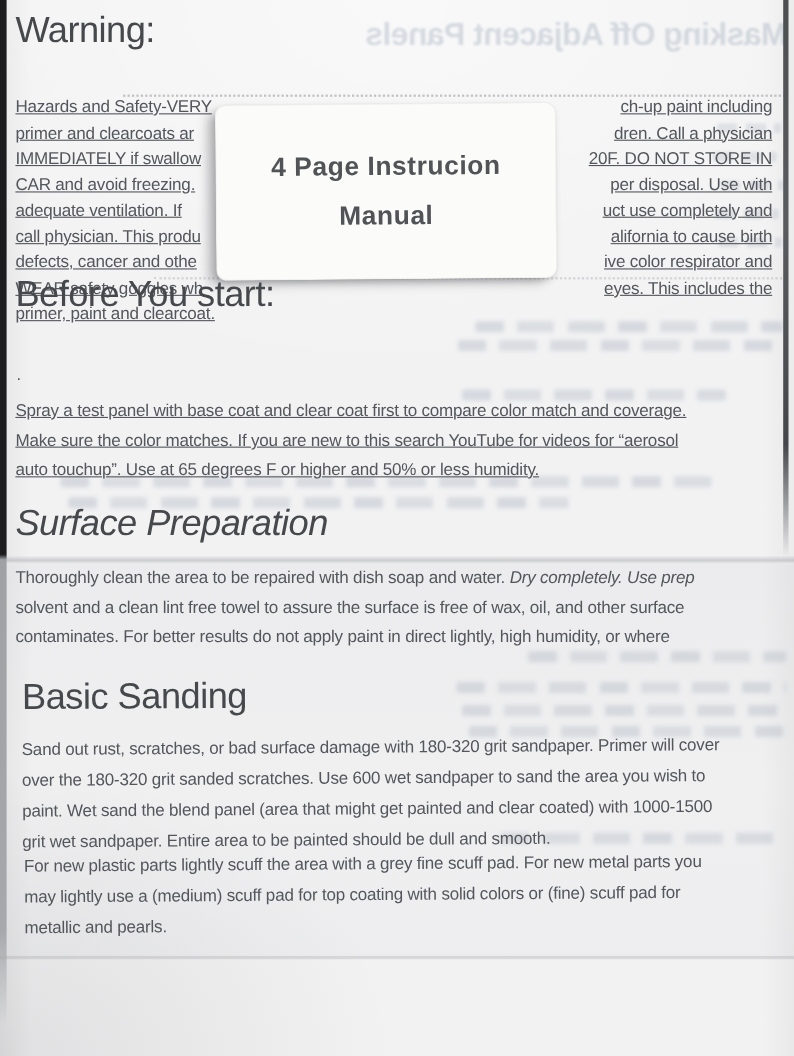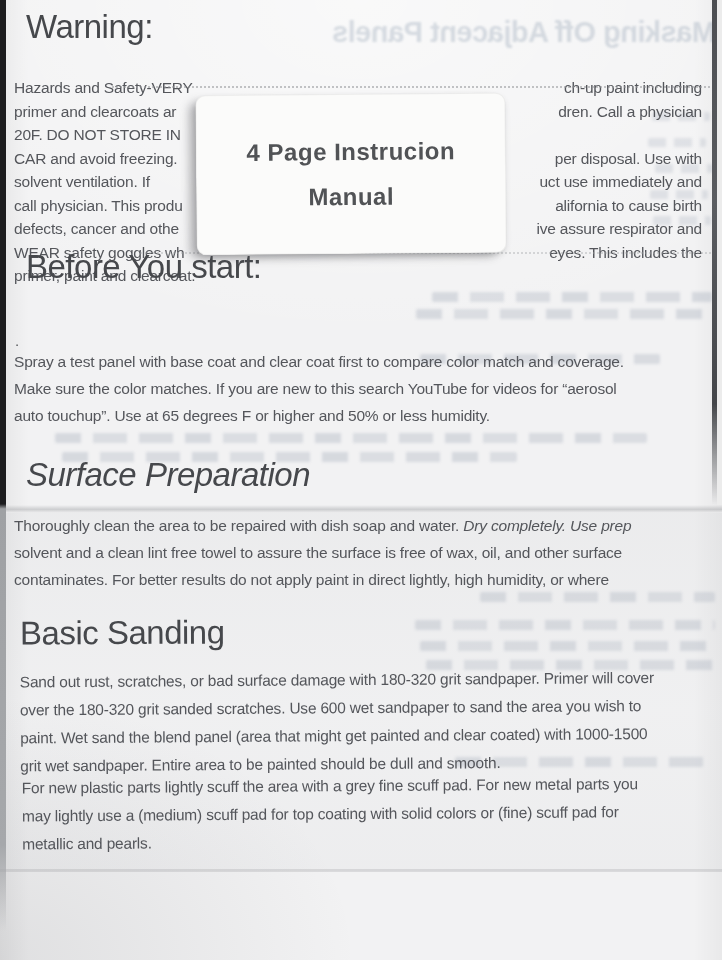--- a/index.html
+++ b/index.html
@@ -32,24 +32,24 @@
     font-size:29px;font-weight:700;letter-spacing:-.5px;
     color:rgba(148,160,180,.34);filter:blur(1px);white-space:nowrap;
   }
   .ghost-line{position:absolute;height:10px;border-radius:2px;opacity:.5;filter:blur(1.7px);
     background:repeating-linear-gradient(90deg,
       rgba(148,158,175,.60) 0 26px, rgba(148,158,175,0) 26px 38px,
       rgba(148,158,175,.50) 38px 72px, rgba(148,158,175,0) 72px 84px,
       rgba(148,158,175,.55) 84px 118px, rgba(148,158,175,0) 118px 130px);}
 
   
-  .h{position:absolute;left:26px;font-size:33px;font-weight:400;letter-spacing:-.5px;color:#46484c;white-space:nowrap;}
+  .h{position:absolute;left:14px;font-size:33px;font-weight:400;letter-spacing:-.5px;color:#46484c;white-space:nowrap;}
   .body-line{white-space:nowrap;font-size:15.5px;letter-spacing:-.2px;}
   .para{position:absolute;left:14px;}
-  .w-para{position:absolute;left:14px;top:76px;width:688px;}
+  .w-para{position:absolute;left:14px;top:86px;width:688px;text-decoration:underline;}
   .w-row{display:flex;justify-content:space-between;height:23.5px;line-height:23.5px;font-size:15.5px;letter-spacing:-.2px;white-space:nowrap;}
   .lines-27 .body-line{line-height:27px;}
   .lines-28 .body-line{line-height:28px;}
   .stray{position:absolute;left:15px;top:332px;font-size:15px;color:#54565b;}
   .it{font-style:italic;margin-top:28px;}
 
   
   .perf{position:absolute;border-top:2px dotted rgba(148,150,153,.55);height:0;}
   .perf-top{left:112px;top:86px;width:602px;}
   .perf-bottom{left:140px;top:252px;width:575px;border-top:2px dotted rgba(160,162,165,.38);}
@@ -99,58 +99,59 @@
   <div class="w-para">
     <div class="w-row">
         <span>Hazards and Safety-VERY</span>
         <span>ch-up paint including</span>
       </div>
     <div class="w-row">
         <span>primer and clearcoats ar</span>
         <span>dren. Call a physician</span>
       </div>
     <div class="w-row">
+        <span>IMMEDIATELY if swallow</span>
         <span>20F. DO NOT STORE IN</span>
       </div>
     <div class="w-row">
         <span>CAR and avoid freezing.</span>
         <span>per disposal. Use with</span>
       </div>
     <div class="w-row">
-        <span>solvent ventilation. If</span>
-        <span>uct use immediately and</span>
+        <span>adequate ventilation. If</span>
+        <span>uct use completely and</span>
       </div>
     <div class="w-row">
         <span>call physician. This produ</span>
         <span>alifornia to cause birth</span>
       </div>
     <div class="w-row">
         <span>defects, cancer and othe</span>
-        <span>ive assure respirator and</span>
+        <span>ive color respirator and</span>
       </div>
     <div class="w-row">
         <span>WEAR safety goggles wh</span>
         <span>eyes. This includes the</span>
       </div>
     <div class="w-row">
         <span>primer, paint and clearcoat.</span>
         <span></span>
       </div>
   </div>
 
   <div class="perf perf-top"></div>
   <div class="perf perf-bottom"></div>
   <div class="sticker">
     <div class="line">4 Page Instrucion</div>
     <div class="line">Manual</div>
   </div>
 
   <div class="h" style="top:248px;">Before You start:</div>
   <div class="stray">.</div>
-  <div class="para lines-27" style="top:348px;width:690px;">
+  <div class="para lines-27" style="top:360px;width:690px;text-decoration:underline;">
     <div class="body-line">Spray a test panel with base coat and clear coat first to compare color match and coverage.</div>
     <div class="body-line">Make sure the color matches.  If you are new to this search YouTube for videos for “aerosol</div>
     <div class="body-line">auto touchup”.  Use at 65 degrees F or higher and 50% or less humidity.</div>
   </div>
 
   <div class="h" style="top:456px;font-style:italic;">Surface Preparation</div>
 
   <div class="sheet-edge"></div>
   <div class="lower-paper"></div>
   <div class="bottom-edge"></div>

